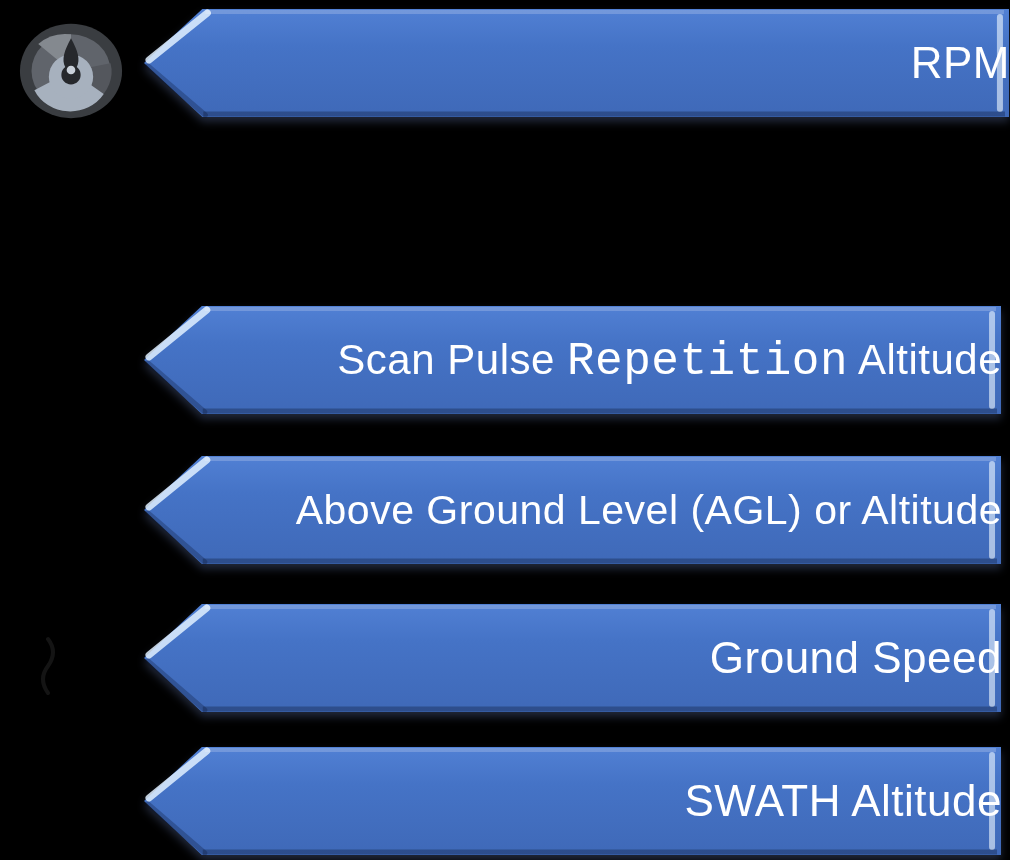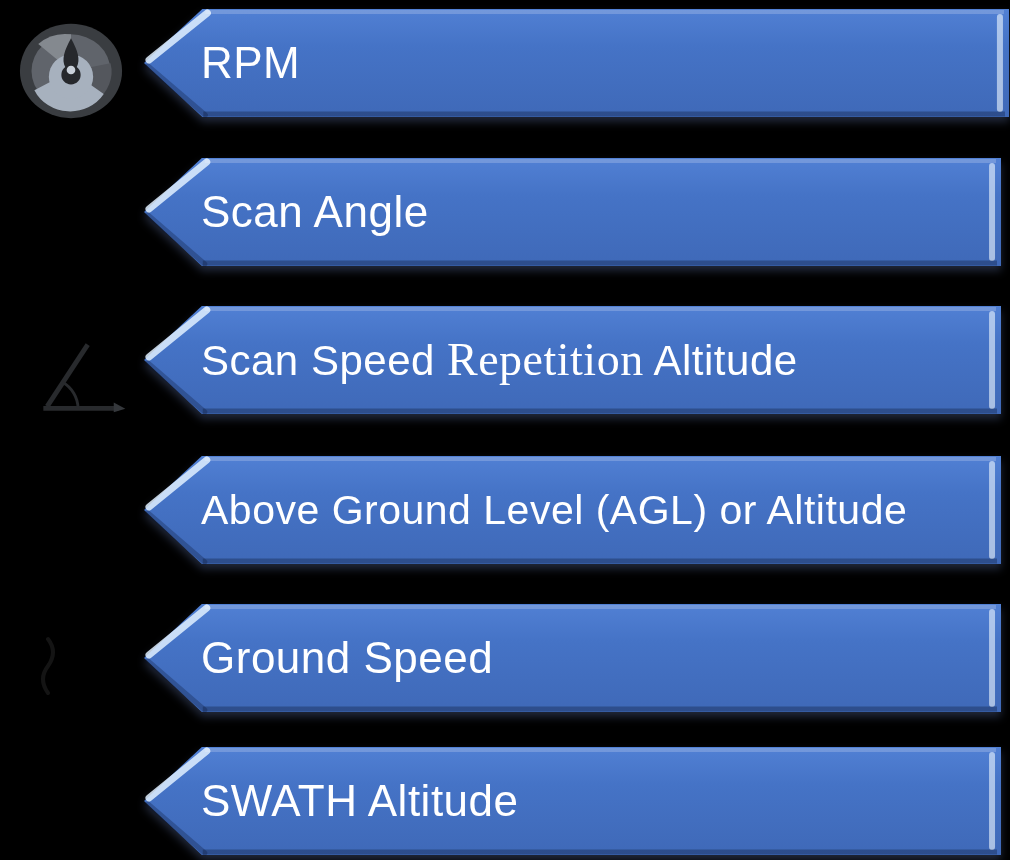--- a/index.html
+++ b/index.html
@@ -42,30 +42,30 @@
   .hl-right { stroke: rgba(240,248,255,0.60); stroke-width: 6; stroke-linecap: round; }
   .sh-bottom{ stroke: rgba(8,18,48,0.32); stroke-width: 5; }
   .sh-slope { stroke: rgba(8,18,48,0.28); stroke-width: 5; stroke-linecap: round; }
   .arrow-label {
     position: absolute;
     left: 58px;
     right: 0;
     top: 0;
     height: 110px;
     line-height: 110px;
-    text-align: left;
+    text-align: right;
     color: #ffffff;
     font-size: 44px;
     white-space: nowrap;
     letter-spacing: 0.5px;
   }
   .row.r2 .arrow-label { font-size: 42px; }
   .row.r3 .arrow-label { font-size: 41px; }
   .serif-part {
-    font-family: Liberation Serif, serif;
+    font-family: Liberation Mono, monospace;
     font-size: 46px;
   }
   .icon {
     position: absolute;
     display: block;
   }
   .gauge-icon  { left: 12px;  top: 9px;   width: 118px; height: 106px; }
   .angle-icon  { left: 30px;  top: 178px; width: 100px; height: 82px;  }
   .pulse-icon  { left: 40px;  top: 330px; width: 28px;  height: 62px;  }
 </style>
@@ -101,54 +101,35 @@
         <line class="hl-slope" x1="6" y1="52" x2="64" y2="5"></line>
         <line class="hl-top" x1="62" y1="4" x2="856" y2="4"></line>
         <line class="hl-right" x1="852" y1="9" x2="852" y2="101"></line>
         <line class="sh-bottom" x1="60" y1="106" x2="857" y2="106"></line>
         <line class="sh-slope" x1="5" y1="58" x2="62" y2="107"></line>
       </svg>
       <div class="arrow-label">RPM</div>
     </div>
   </div>
 
-  <div class="row r1" style="top:157px">
-    <svg class="icon angle-icon" viewBox="0 0 100 85">
-      <path d="M12,76 L90,76" stroke="#282A2D" stroke-width="5" fill="none"></path>
-      <path d="M85,70 L97,76.5 L85,80 Z" fill="#35383C"></path>
-      <path d="M16,74 L58,10" stroke="#282A2D" stroke-width="5" fill="none"></path>
-      <path d="M48,76 A32,32 0 0 0 32,49" stroke="#282A2D" stroke-width="3" fill="none"></path>
-    </svg>
-    <div class="arrow-wrap">
-      <svg class="arrow" viewBox="0 0 862 110" preserveAspectRatio="none">
-        <polygon points="1,55 59,1 861,1 861,109 59,109" fill="url(#abody)"></polygon>
-        <line class="hl-slope" x1="6" y1="52" x2="64" y2="5"></line>
-        <line class="hl-top" x1="62" y1="4" x2="856" y2="4"></line>
-        <line class="hl-right" x1="852" y1="9" x2="852" y2="101"></line>
-        <line class="sh-bottom" x1="60" y1="106" x2="857" y2="106"></line>
-        <line class="sh-slope" x1="5" y1="58" x2="62" y2="107"></line>
-      </svg>
-      <div class="arrow-label">Scan Angle</div>
-    </div>
-  </div>
 
   <div class="row r2" style="top:305px">
     <svg class="icon pulse-icon" viewBox="0 0 28 62">
       <path d="M8,4 q10,13 0,27 q-10,13 0,27" stroke="#141414" stroke-width="4" fill="none" stroke-linecap="round"></path>
     </svg>
     <div class="arrow-wrap">
       <svg class="arrow" viewBox="0 0 862 110" preserveAspectRatio="none">
         <polygon points="1,55 59,1 861,1 861,109 59,109" fill="url(#abody)"></polygon>
         <line class="hl-slope" x1="6" y1="52" x2="64" y2="5"></line>
         <line class="hl-top" x1="62" y1="4" x2="856" y2="4"></line>
         <line class="hl-right" x1="852" y1="9" x2="852" y2="101"></line>
         <line class="sh-bottom" x1="60" y1="106" x2="857" y2="106"></line>
         <line class="sh-slope" x1="5" y1="58" x2="62" y2="107"></line>
       </svg>
-      <div class="arrow-label"><span>Scan Speed </span><span class="serif-part">Repetition</span><span> Altitude</span></div>
+      <div class="arrow-label"><span>Scan Pulse </span><span class="serif-part">Repetition</span><span> Altitude</span></div>
     </div>
   </div>
 
   <div class="row r3" style="top:455px">
     <div class="arrow-wrap">
       <svg class="arrow" viewBox="0 0 862 110" preserveAspectRatio="none">
         <polygon points="1,55 59,1 861,1 861,109 59,109" fill="url(#abody)"></polygon>
         <line class="hl-slope" x1="6" y1="52" x2="64" y2="5"></line>
         <line class="hl-top" x1="62" y1="4" x2="856" y2="4"></line>
         <line class="hl-right" x1="852" y1="9" x2="852" y2="101"></line>

